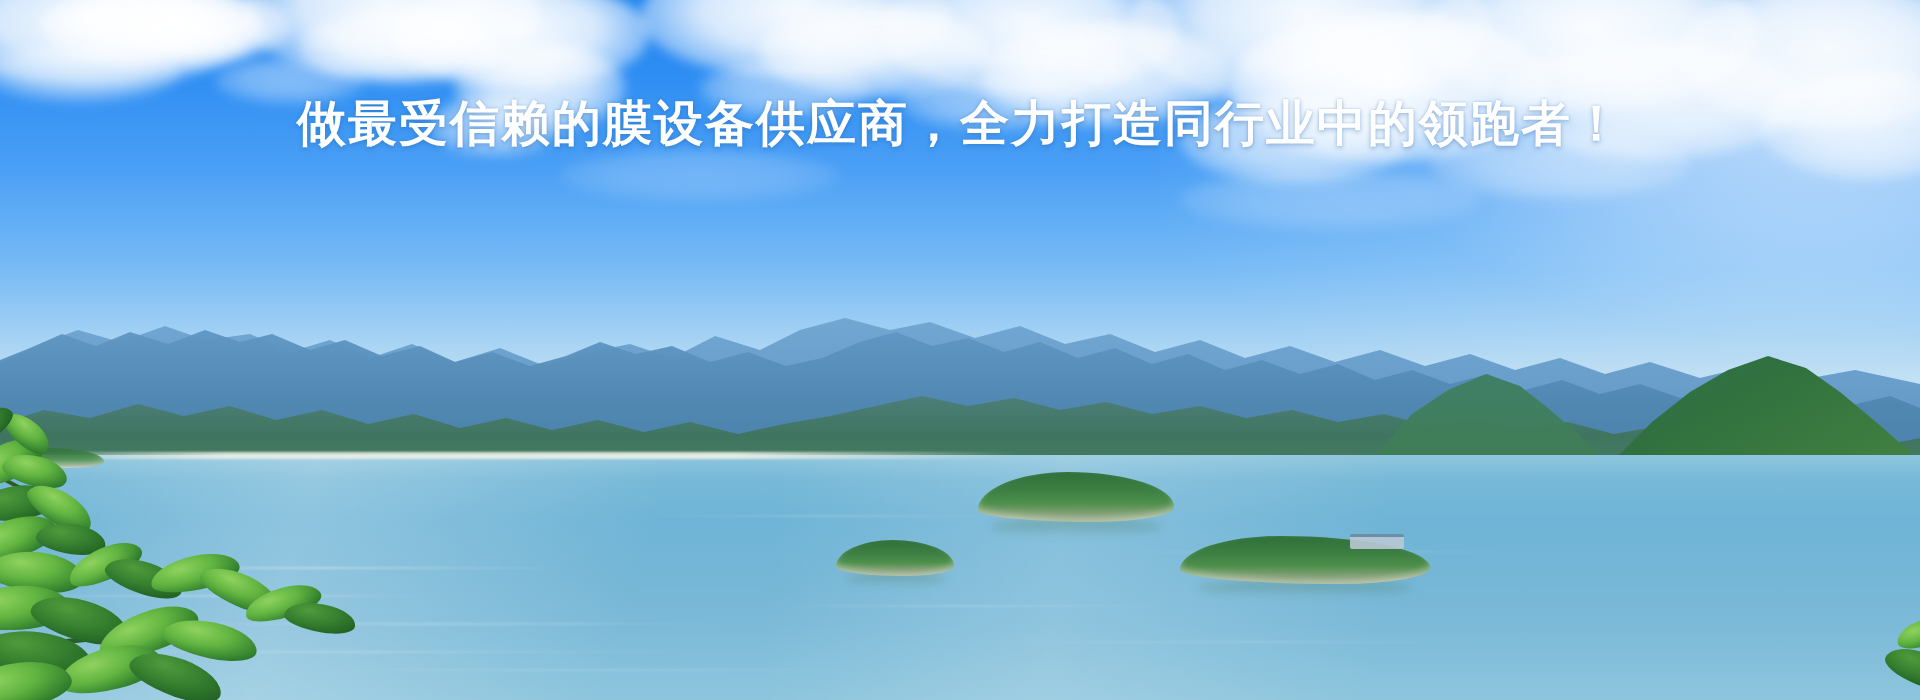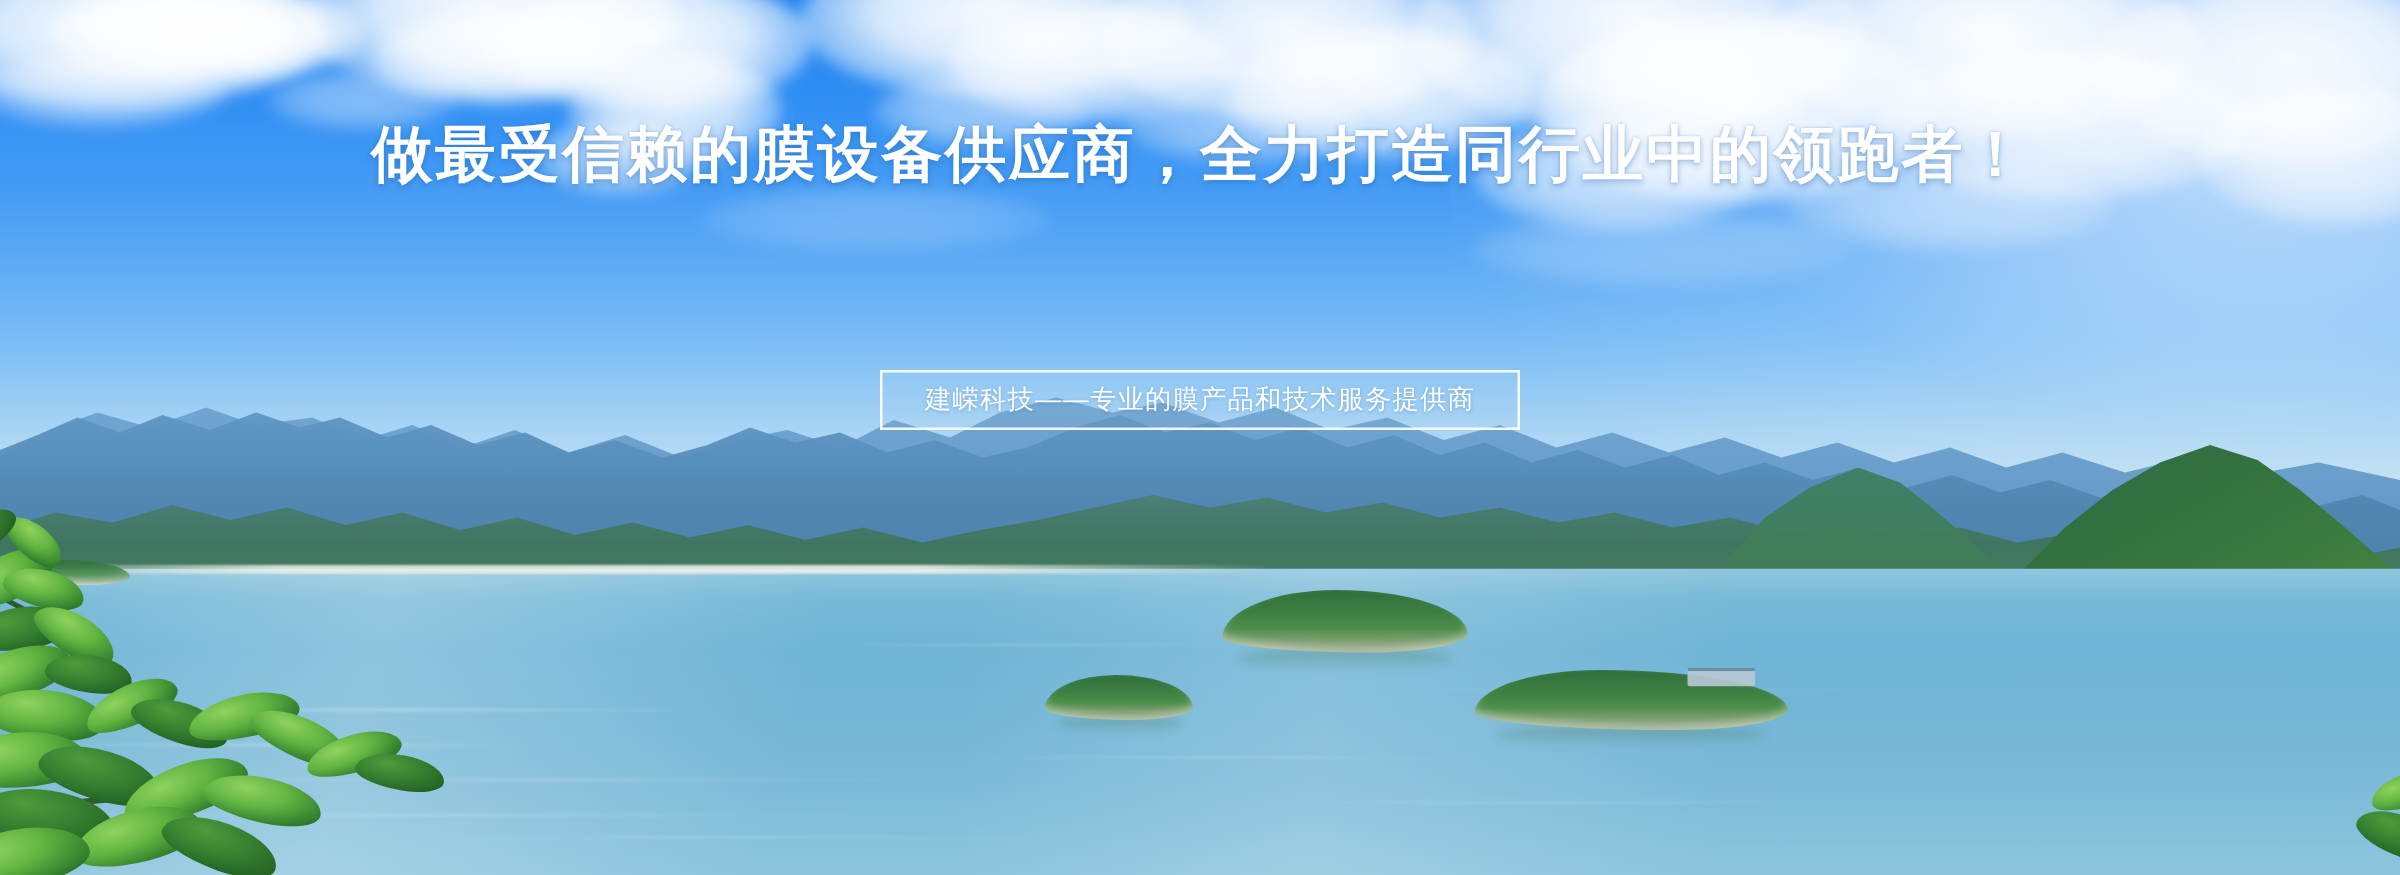--- a/index.html
+++ b/index.html
@@ -426,19 +426,16 @@
   <div>
     <div class="leaf dark" style="left:1884px; top:652px; width:70px; height:32px; transform:rotate(22deg);"></div>
     <div class="leaf" style="left:1896px; top:620px; width:56px; height:26px; transform:rotate(-18deg);"></div>
   </div>
 
   <div class="overlay">
 
     <div class="headline">做最受信赖的膜设备供应商，全力打造同行业中的领跑者！</div>
 
 
-    <div class="tagbox-wrap">
-      <span class="tagbox">建嵘科技——专业的膜产品和技术服务提供商</span>
-    </div>
 
   </div>
 
 </div>
 
 </body></html>

